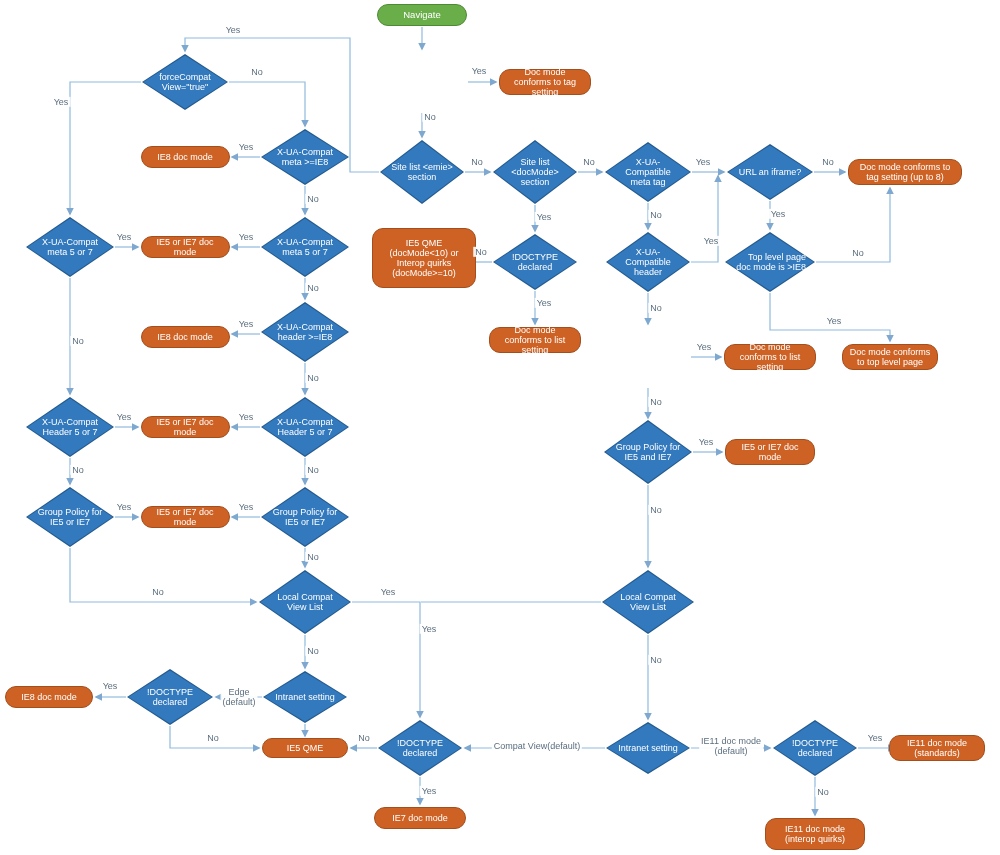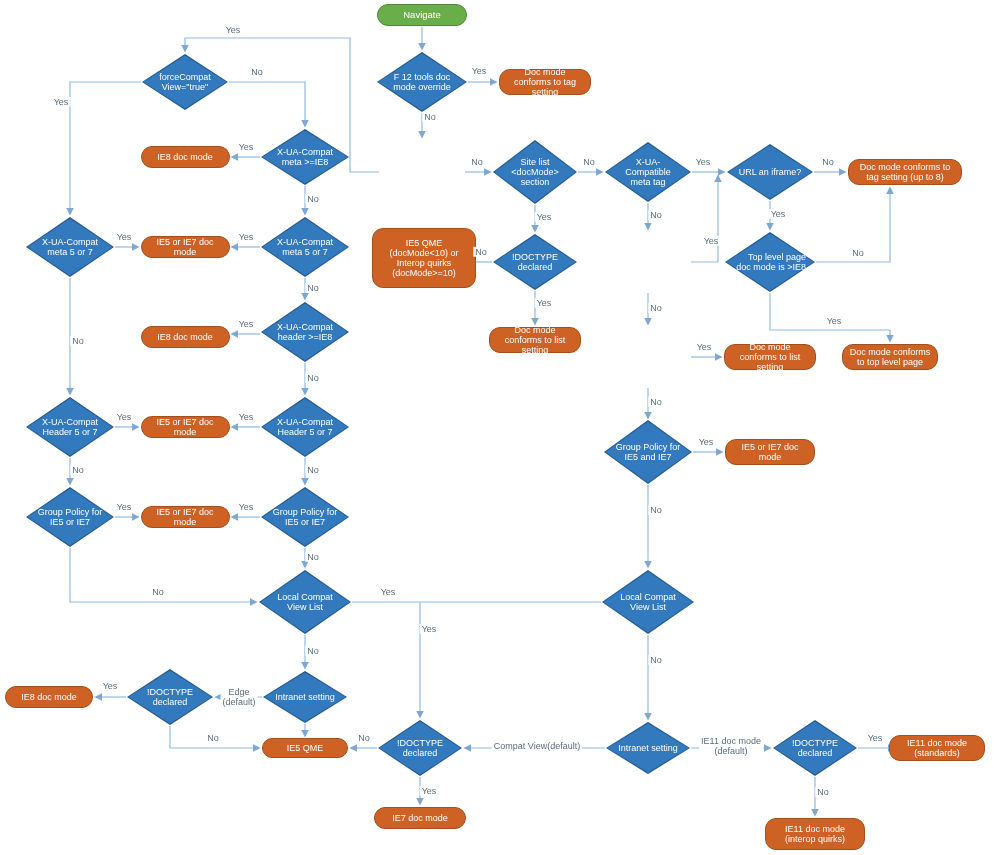--- a/index.html
+++ b/index.html
@@ -97,41 +97,41 @@
       <polyline points="815,777 815,815" marker-end="url(#arrowhead)"></polyline>
       <polyline points="770,201 770,229" marker-end="url(#arrowhead)"></polyline>
       <polyline points="814,172 845,172" marker-end="url(#arrowhead)"></polyline>
       <polyline points="816,262 890,262 890,188" marker-end="url(#arrowhead)"></polyline>
       <polyline points="770,293 770,330 890,330 890,341" marker-end="url(#arrowhead)"></polyline>
     </svg>
   <div class="node-layer">
       <div class="node start" style="left: 377px; top: 4px; width: 90px; height: 22px;">
         <span>Navigate</span>
       </div>
-      <div class="node decision" style="left: 377px; top: 52px; width: 90px; height: 60px;">
-        <div class="d-border"></div>
-        <div class="d-fill"></div>
-        <div class="d-label">F 12 tools doc mode override</div>
-      </div>
       <div class="node terminal" style="left: 499px; top: 69px; width: 92px; height: 26px;">
         <span>Doc mode conforms to tag setting</span>
       </div>
       <div class="node decision" style="left: 142px; top: 54px; width: 86px; height: 56px;">
         <div class="d-border"></div>
         <div class="d-fill"></div>
         <div class="d-label">forceCompat View="true"</div>
       </div>
       <div class="node decision" style="left: 261px; top: 129px; width: 88px; height: 56px;">
         <div class="d-border"></div>
         <div class="d-fill"></div>
         <div class="d-label">X-UA-Compat meta &gt;=IE8</div>
       </div>
       <div class="node terminal" style="left: 140.5px; top: 146px; width: 89px; height: 22px;">
         <span>IE8 doc mode</span>
       </div>
+      <div class="node decision" style="left: 380px; top: 140px; width: 84px; height: 64px;">
+        <div class="d-border"></div>
+        <div class="d-fill"></div>
+        <div class="d-label">Site list &lt;emie&gt; section</div>
+      </div>
       <div class="node decision" style="left: 493px; top: 140px; width: 84px; height: 64px;">
         <div class="d-border"></div>
         <div class="d-fill"></div>
         <div class="d-label">Site list &lt;docMode&gt; section</div>
       </div>
       <div class="node decision" style="left: 605px; top: 142px; width: 86px; height: 60px;">
         <div class="d-border"></div>
         <div class="d-fill"></div>
         <div class="d-label">X-UA-Compatible meta tag</div>
       </div>
@@ -156,20 +156,25 @@
         <div class="d-fill"></div>
         <div class="d-label">X-UA-Compat meta 5 or 7</div>
       </div>
       <div class="node terminal" style="left: 372px; top: 228px; width: 104px; height: 60px;">
         <span>IE5 QME (docMode&lt;10) or Interop quirks (docMode&gt;=10)</span>
       </div>
       <div class="node decision" style="left: 493px; top: 234px; width: 84px; height: 56px;">
         <div class="d-border"></div>
         <div class="d-fill"></div>
         <div class="d-label">!DOCTYPE declared</div>
+      </div>
+      <div class="node decision" style="left: 606px; top: 232px; width: 84px; height: 60px;">
+        <div class="d-border"></div>
+        <div class="d-fill"></div>
+        <div class="d-label">X-UA-Compatible header</div>
       </div>
       <div class="node decision" style="left: 725px; top: 232px; width: 90px; height: 60px; text-align: right;">
         <div class="d-border"></div>
         <div class="d-fill"></div>
         <div class="d-label">Top level page doc mode is &gt;IE8</div>
       </div>
       <div class="node decision" style="left: 261px; top: 302px; width: 88px; height: 60px;">
         <div class="d-border"></div>
         <div class="d-fill"></div>
         <div class="d-label">X-UA-Compat header &gt;=IE8</div>

